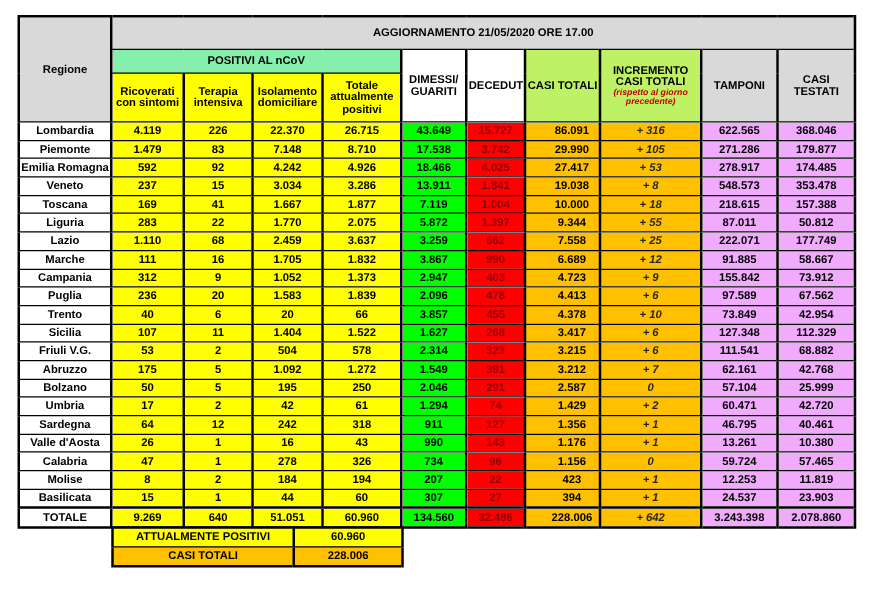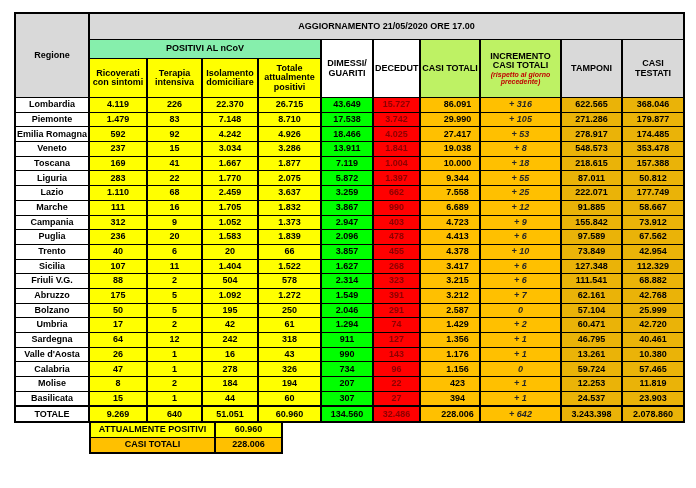--- a/index.html
+++ b/index.html
@@ -40,34 +40,34 @@
   .gray-h { background: #d9d9d9; white-space: normal; border-bottom-width: 2px; }
   .incr-note { display: block; font-size: 7px; font-style: italic; color: #c00000; font-weight: bold; }
 
   .main-table tbody td { height: 13.7px; white-space: nowrap; }
   td.region { background: #ffffff; }
   td.yellow, th.yellow { background: #ffff00; }
   td.green  { background: #00ff00; }
   td.red    { background: #ff0000; color: #8b0000; }
   td.orange { background: #ffc000; padding-left: 16px; }
   td.incr   { background: #ffc000; font-style: italic; color: #262626; }
-  td.gray   { background: #eab308; }
+  td.gray   { background: #f0abfc; }
   tr.total-row td { border-top-width: 2px; height: 14px; }
 
   
   .summary-table {
     position: absolute; left: 89px; top: 421px;
     width: 172px;
     border: 2px solid #000;
   }
   .summary-table td {
     border: 1px solid #000;
     border-left-width: 2px; border-right-width: 2px;
     height: 13.8px;
-    padding: 0 4px;
+    padding: 0 14px;
     text-align: center;
     font-weight: bold;
     font-size: 9px;
     line-height: 1;
     white-space: nowrap;
   }
   .summary-table td.s-label { width: 115px; }
   .summary-table td.s-value { width: 57px; }
   .sum-deceduti td { color: #8b0000; }
 </style>
@@ -264,21 +264,21 @@
         <td class="yellow">1.522</td>
         <td class="green">1.627</td>
         <td class="red">268</td>
         <td class="orange">3.417</td>
         <td class="incr">+ 6</td>
         <td class="gray">127.348</td>
         <td class="gray">112.329</td>
       </tr>
       <tr>
         <td class="region">Friuli V.G.</td>
-        <td class="yellow">88</td>
+        <td class="yellow">53</td>
         <td class="yellow">2</td>
         <td class="yellow">504</td>
         <td class="yellow">578</td>
         <td class="green">2.314</td>
         <td class="red">323</td>
         <td class="orange">3.215</td>
         <td class="incr">+ 6</td>
         <td class="gray">111.541</td>
         <td class="gray">68.882</td>
       </tr>

